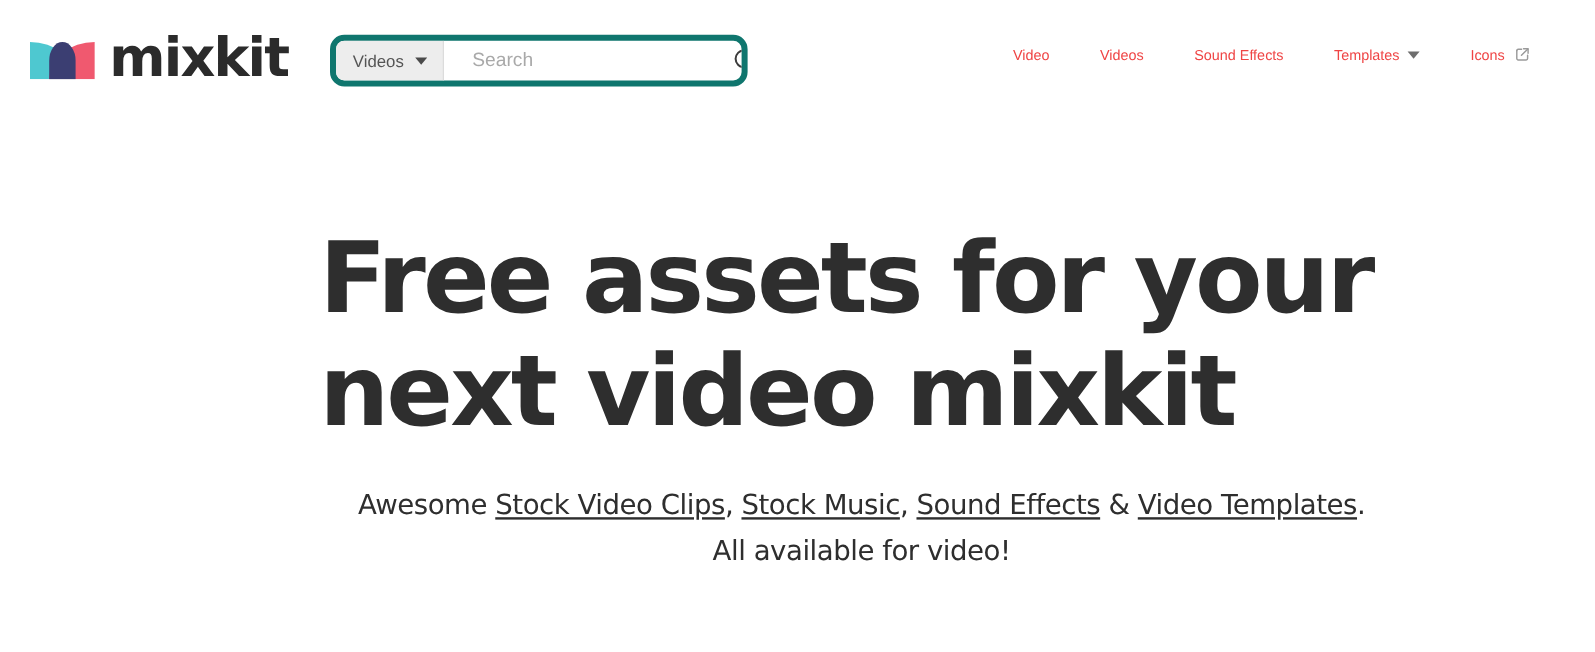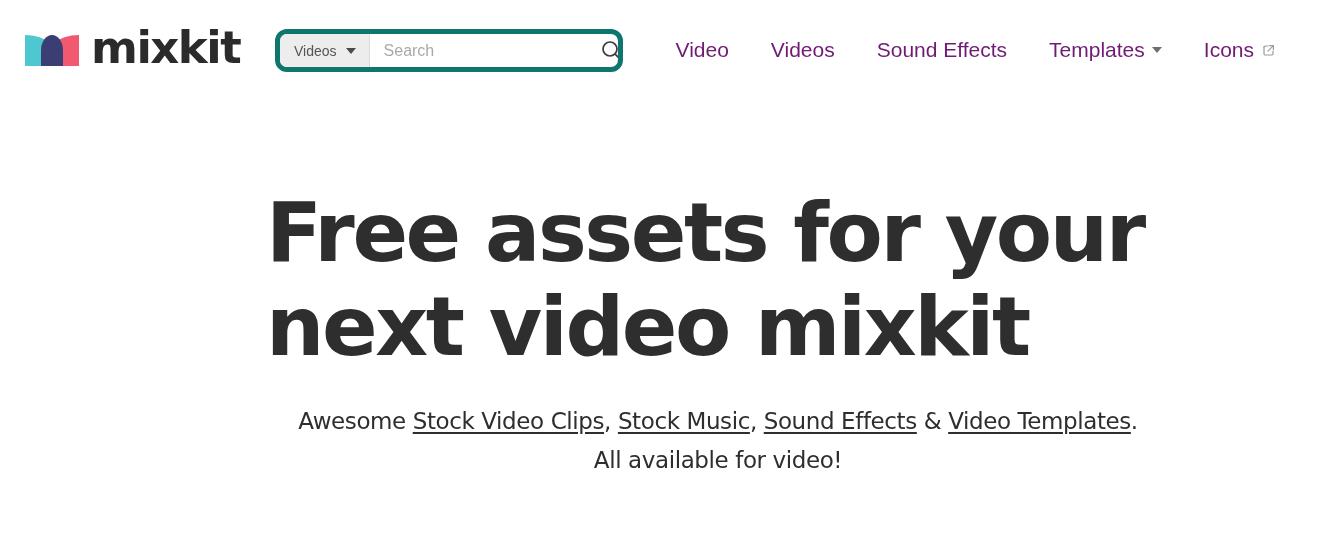--- a/index.html
+++ b/index.html
@@ -111,21 +111,21 @@
     border-left: 5px solid transparent;
     border-right: 5px solid transparent;
     border-top: 6px solid #4a4a4a;
   }
   .search-field {
     flex: 1;
     border: none;
     outline: none;
     font-size: 16px;
     color: #333333;
-    padding: 0 10px 0 14px;
+    padding: 0 10px 0 24px;
     background: transparent;
     font-family: "Liberation Sans", sans-serif;
   }
   .search-field::placeholder { color: #a9a9a9; }
   .search-submit {
     width: 46px;
     background: transparent;
     border: none;
     display: flex;
     align-items: center;
@@ -141,22 +141,22 @@
     right: 32px;
     top: 38px;
     display: flex;
     align-items: center;
     gap: 0px;
   }
   .nav-item {
     display: flex;
     align-items: center;
     gap: 7px;
-    font-size: 21px;
-    color: #701a75;
+    font-size: 12px;
+    color: #ef4444;
     text-decoration: none;
     padding: 0 21px;
     white-space: nowrap;
     cursor: pointer;
   }
   .nav-item .caret-down {
     border-top-color: #6e6e6e;
     border-left-width: 5px;
     border-right-width: 5px;
     border-top-width: 6px;

